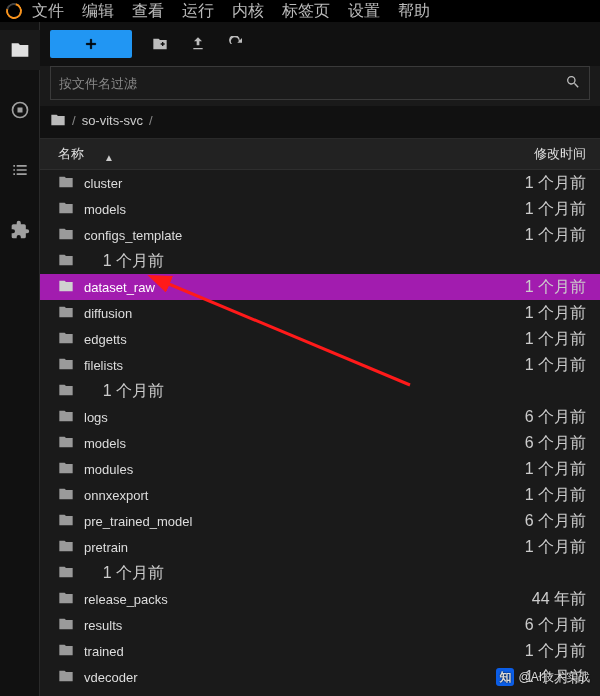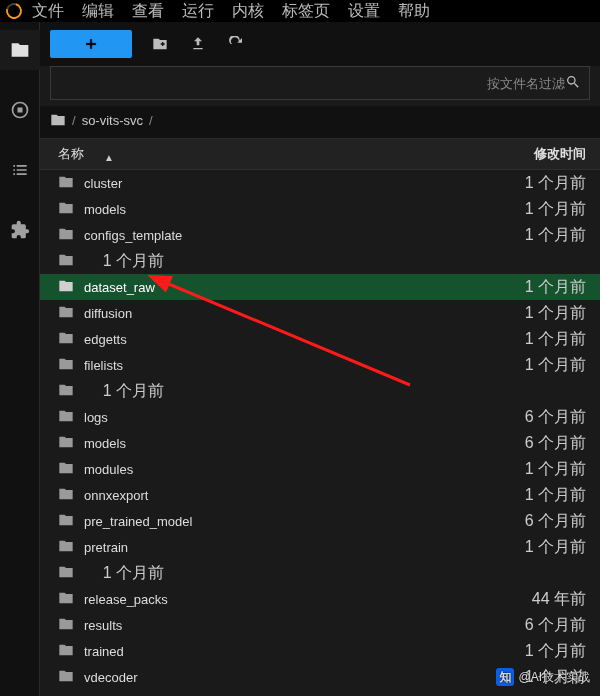--- a/index.html
+++ b/index.html
@@ -92,21 +92,20 @@
     display: flex; align-items: center;
     padding: 0 8px;
   }
   .searchbox input {
     flex: 1;
     background: transparent;
     border: none;
     outline: none;
     color: #8b5cf6;
     font-size: 13px;
-    text-align: right;
   }
   .searchbox input::placeholder { color: #888; }
   .searchbox .sicon { color: #bbb; }
   .searchbox .sicon svg { width:16px; height:16px; fill: currentColor; }
 
   .breadcrumb {
     display: flex; align-items: center;
     padding: 6px 10px 10px 10px;
     gap: 6px;
     color: #ccc;
@@ -119,37 +118,37 @@
 
   .colhdr {
     display: flex;
     padding: 6px 14px 6px 18px;
     background: #222;
     color: #e0e0e0;
     font-size: 13px;
     border-bottom: 1px solid #2e2e2e;
   }
   .colhdr .cname { flex: 1; display:flex; align-items:flex-end; gap:20px;}
-  .colhdr .ctime { width: 90px; text-align: right; font-weight: bold; }
+  .colhdr .ctime { width: 90px; text-align: right; }
   .colhdr .sort-caret { font-size: 10px; color:#ccc; }
 
   .filelist {
     flex: 1;
     overflow-y: auto;
     background: #1a1a1a;
   }
   .row {
     display: flex;
     align-items: center;
     padding: 0 14px 0 18px;
     height: 26px;
     color: #ddd;
     cursor: default;
   }
-  .row.sel { background: #14532d; color: #fff; }
+  .row.sel { background: #a21caf; color: #fff; }
   .row .fic svg { width:16px; height:16px; fill:#9a9a9a; }
   .row.sel .fic svg { fill:#d0d0d0; }
   .row .fname { flex: 1; padding-left: 10px; font-size: 13px; }
   .row .ftime { width: 90px; text-align: right; font-size: 16px; color:#ccc; }
 
   
   .filelist::-webkit-scrollbar { width: 12px; background:#1a1a1a; }
   .filelist::-webkit-scrollbar-thumb { background:#555; }
 
   

